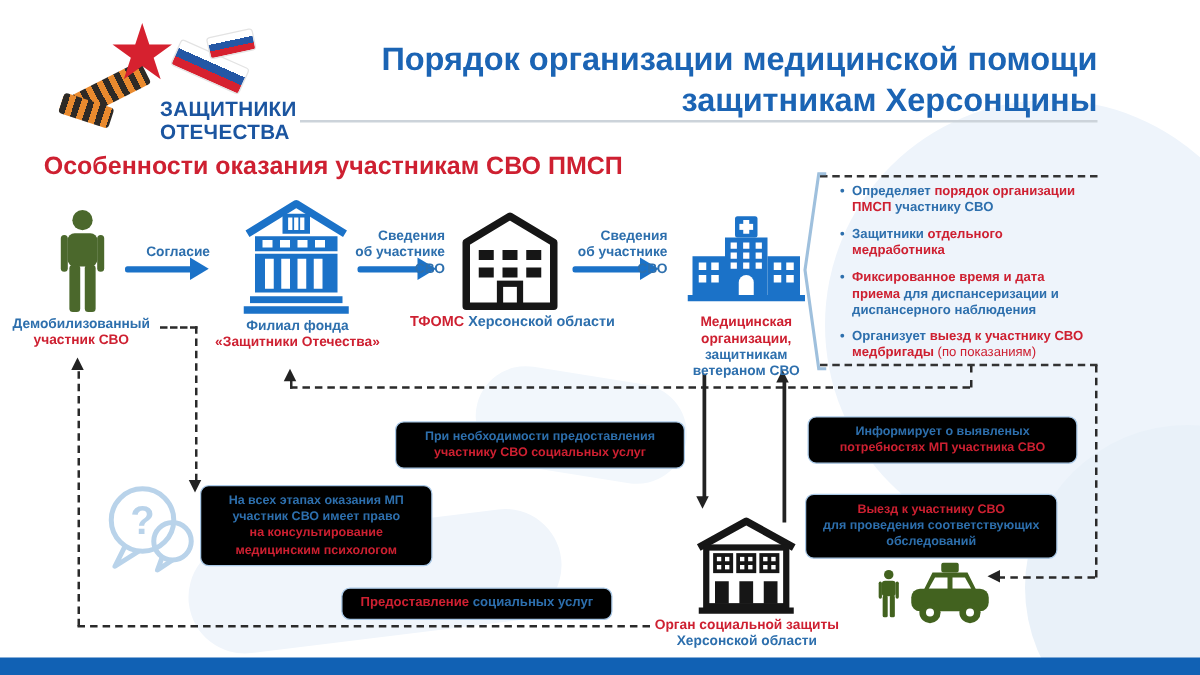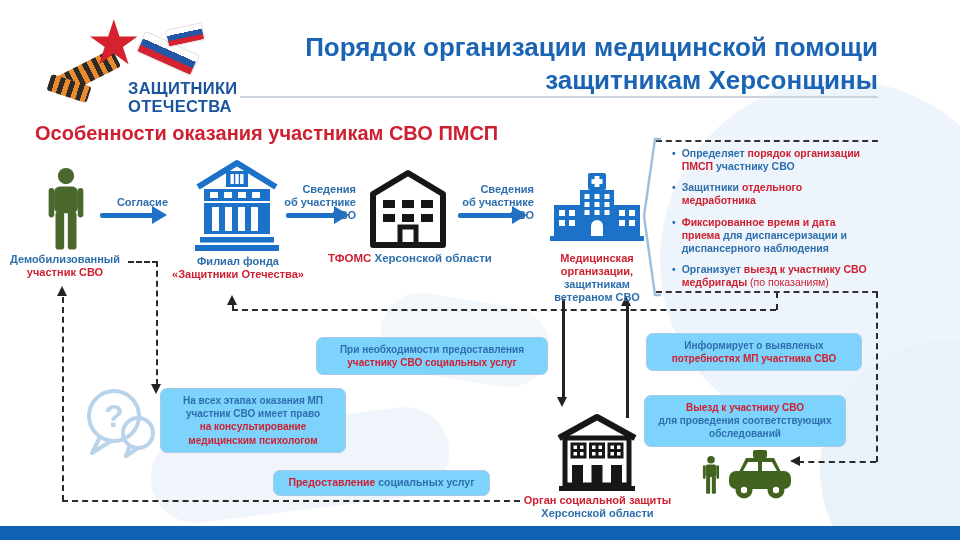--- a/index.html
+++ b/index.html
@@ -32,21 +32,21 @@
   .dash-h{position:absolute;border-top:2px dashed #2a2a2a;z-index:1;}
   .dash-v{position:absolute;border-left:2px dashed #2a2a2a;z-index:1;}
   .solid-v{position:absolute;width:2.5px;background:#222;z-index:1;}
   .tri-up{position:absolute;width:0;height:0;border-left:5.5px solid transparent;
           border-right:5.5px solid transparent;border-bottom:10px solid #222;z-index:2;}
   .tri-down{position:absolute;width:0;height:0;border-left:5.5px solid transparent;
             border-right:5.5px solid transparent;border-top:10px solid #222;z-index:2;}
   .tri-left{position:absolute;width:0;height:0;border-top:5.5px solid transparent;
             border-bottom:5.5px solid transparent;border-right:10px solid #222;z-index:2;}
   
-  .box{position:absolute;background:#7dd3fc;border:1.5px solid #aac9e7;border-radius:7px;
+  .box{position:absolute;background:#000000;border:1.5px solid #aac9e7;border-radius:7px;
        text-align:center;font-size:10px;line-height:1.32;padding:5px 6px;box-sizing:border-box;z-index:3;}
   
   .panel-border{position:absolute;border-top:2px dashed #333;z-index:1;}
   .bullets{position:absolute;left:672px;top:147px;width:202px;z-index:3;font-size:10.5px;line-height:1.25;}
   .bullets .li{display:flex;margin-bottom:8px;}
   .bullets .dot{color:#2d6fad;font-weight:700;margin-right:6px;}
   .bottom-bar{position:absolute;left:0;top:526px;width:960px;height:14px;background:#1161b4;z-index:4;}
   svg{display:block;}
   .icon{position:absolute;z-index:2;}
 </style>

